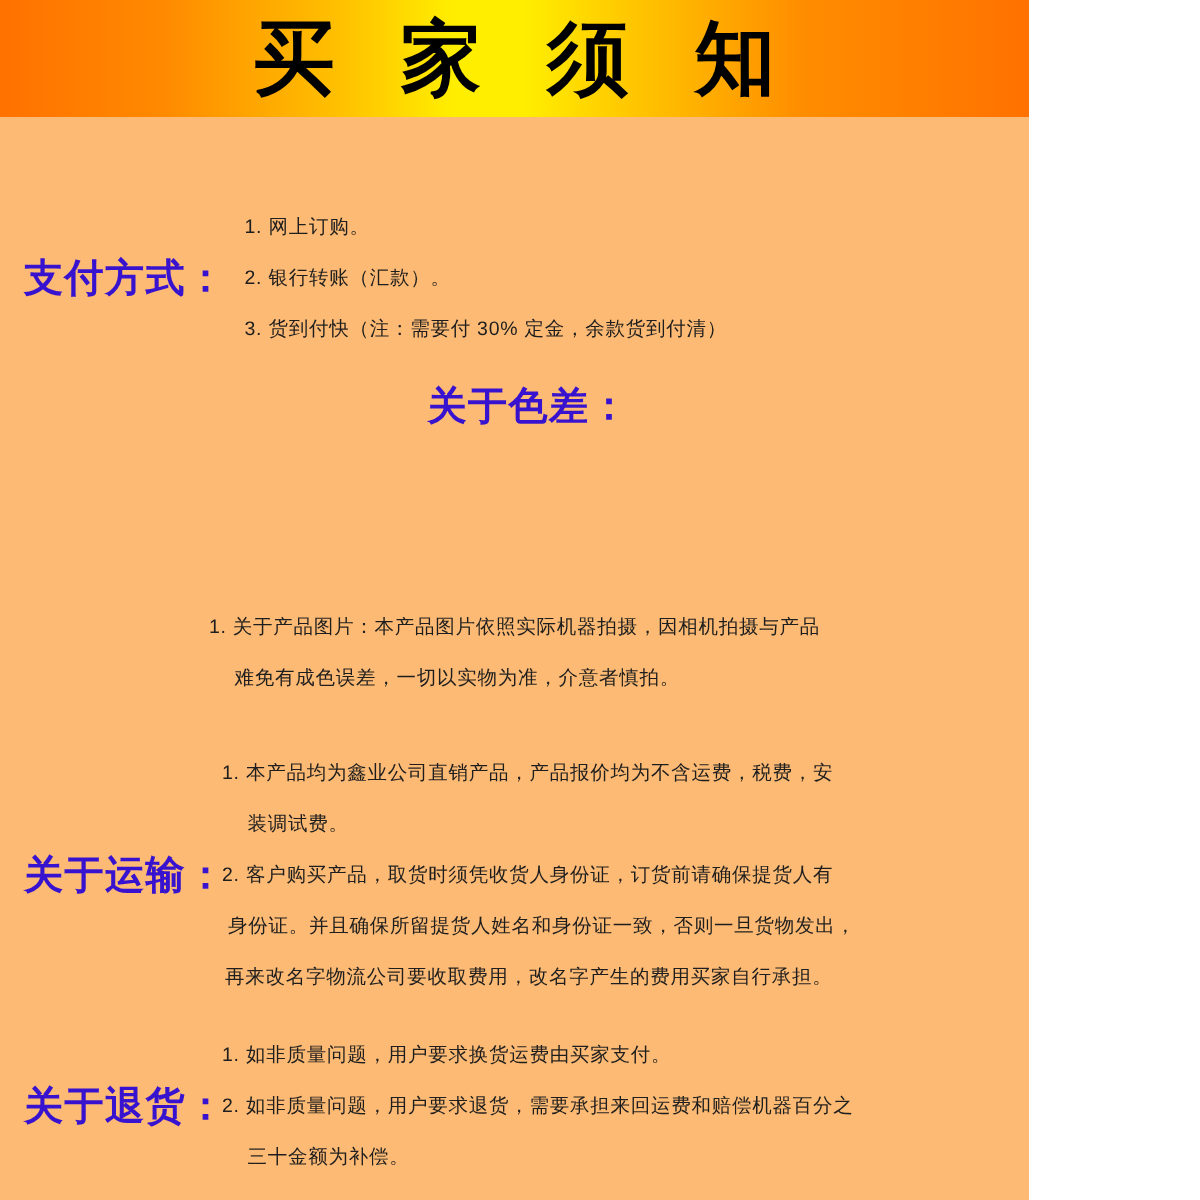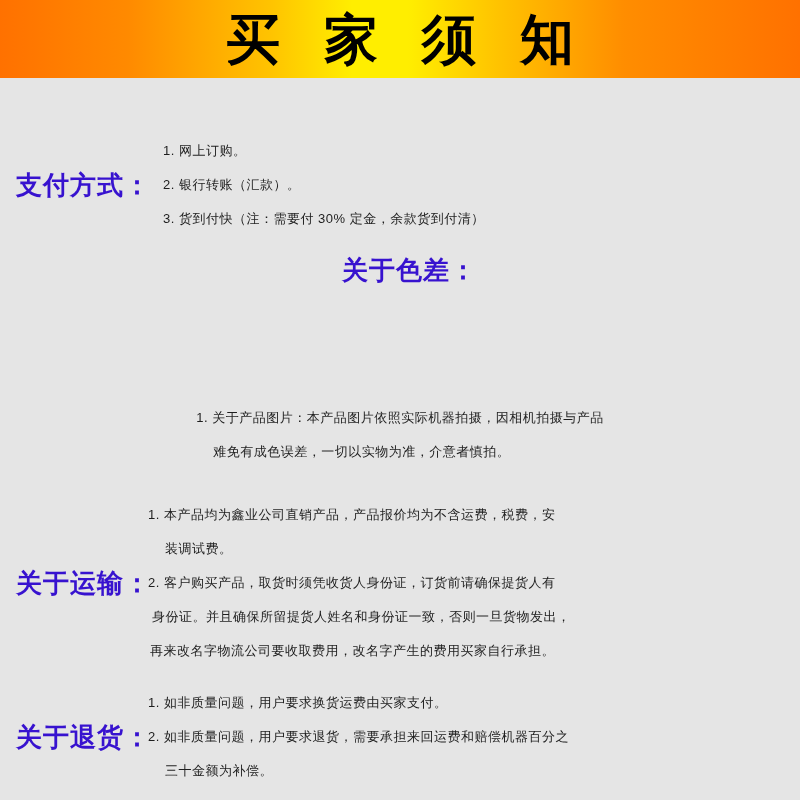--- a/index.html
+++ b/index.html
@@ -1,19 +1,19 @@
 <!DOCTYPE html>
 <html><head>
 <meta charset="utf-8">
 <style>
   html, body { margin: 0; padding: 0; background: #ffffff; }
   .page {
-    width: 800px;
+    width: 686px;
     height: 800px;
-    background: #e5e5e5;
+    background: #fdba74;
     overflow: hidden;
     font-family: "Liberation Sans", "DejaVu Sans", sans-serif;
   }
 
   
   .banner {
     height: 78px;
     display: flex;
     align-items: center;
     justify-content: center;

